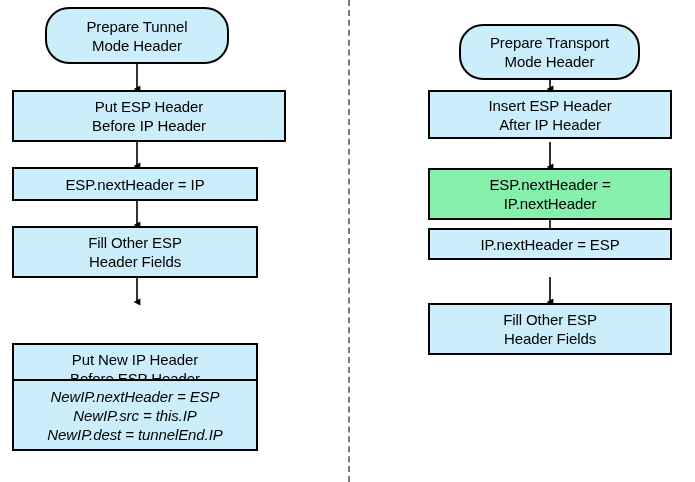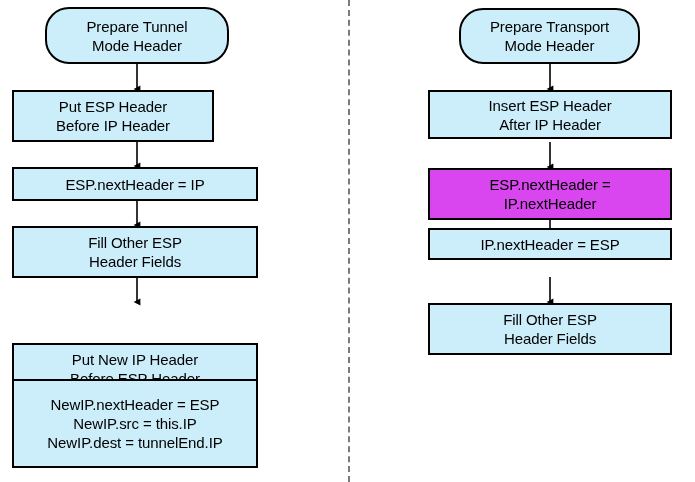--- a/index.html
+++ b/index.html
@@ -79,49 +79,49 @@
         <line x1="550" y1="220" x2="550" y2="244" stroke="#000000" stroke-width="1.6" marker-end="url(#arrowhead)"></line>
         <line x1="550" y1="277" x2="550" y2="302" stroke="#000000" stroke-width="1.6" marker-end="url(#arrowhead)"></line>
       </g>
   </svg>
 
   <div id="nodes-layer">
       <div class="node-box rounded" style="left: 45px; top: 7px; width: 184px; height: 57px; background: rgb(204, 238, 251); border-color: rgb(0, 0, 0);">
         <span class="node-label">Prepare Tunnel
 Mode Header</span>
       </div>
-      <div class="node-box" style="left: 12px; top: 90px; width: 202px; height: 52px; background: rgb(204, 238, 251); border-color: rgb(0, 0, 0);">
+      <div class="node-box" style="left: 12px; top: 90px; width: 274px; height: 52px; background: rgb(204, 238, 251); border-color: rgb(0, 0, 0);">
         <span class="node-label">Put ESP Header
 Before IP Header</span>
       </div>
       <div class="node-box" style="left: 12px; top: 167px; width: 246px; height: 34px; background: rgb(204, 238, 251); border-color: rgb(0, 0, 0);">
         <span class="node-label">ESP.nextHeader = IP</span>
       </div>
       <div class="node-box" style="left: 12px; top: 226px; width: 246px; height: 52px; background: rgb(204, 238, 251); border-color: rgb(0, 0, 0);">
         <span class="node-label">Fill Other ESP
 Header Fields</span>
       </div>
       <div class="node-box" style="left: 12px; top: 303px; width: 246px; height: 52px; background: rgb(204, 238, 251); border-color: rgb(0, 0, 0); margin-top: 40px;">
         <span class="node-label">Put New IP Header
 Before ESP Header</span>
       </div>
-      <div class="node-box" style="left: 12px; top: 379px; width: 246px; height: 89px; background: rgb(204, 238, 251); border-color: rgb(0, 0, 0);">
+      <div class="node-box" style="left: 12px; top: 379px; width: 246px; height: 72px; background: rgb(204, 238, 251); border-color: rgb(0, 0, 0); font-style: italic;">
         <span class="node-label">NewIP.nextHeader = ESP
 NewIP.src = this.IP
 NewIP.dest = tunnelEnd.IP</span>
       </div>
-      <div class="node-box rounded" style="left: 459px; top: 8px; width: 181px; height: 56px; background: rgb(204, 238, 251); border-color: rgb(0, 0, 0);">
+      <div class="node-box rounded" style="left: 459px; top: 24px; width: 181px; height: 56px; background: rgb(204, 238, 251); border-color: rgb(0, 0, 0);">
         <span class="node-label">Prepare Transport
 Mode Header</span>
       </div>
       <div class="node-box" style="left: 428px; top: 90px; width: 244px; height: 49px; background: rgb(204, 238, 251); border-color: rgb(0, 0, 0);">
         <span class="node-label">Insert ESP Header
 After IP Header</span>
       </div>
-      <div class="node-box" style="left: 428px; top: 168px; width: 244px; height: 52px; background: #d946ef; border-color: rgb(0, 0, 0);">
+      <div class="node-box" style="left: 428px; top: 168px; width: 244px; height: 52px; background: #86efac; border-color: rgb(0, 0, 0);">
         <span class="node-label">ESP.nextHeader =
 IP.nextHeader</span>
       </div>
       <div class="node-box" style="left: 428px; top: 228px; width: 244px; height: 32px; background: rgb(204, 238, 251); border-color: rgb(0, 0, 0);">
         <span class="node-label">IP.nextHeader = ESP</span>
       </div>
       <div class="node-box" style="left: 428px; top: 303px; width: 244px; height: 52px; background: rgb(204, 238, 251); border-color: rgb(0, 0, 0);">
         <span class="node-label">Fill Other ESP
 Header Fields</span>
       </div>

